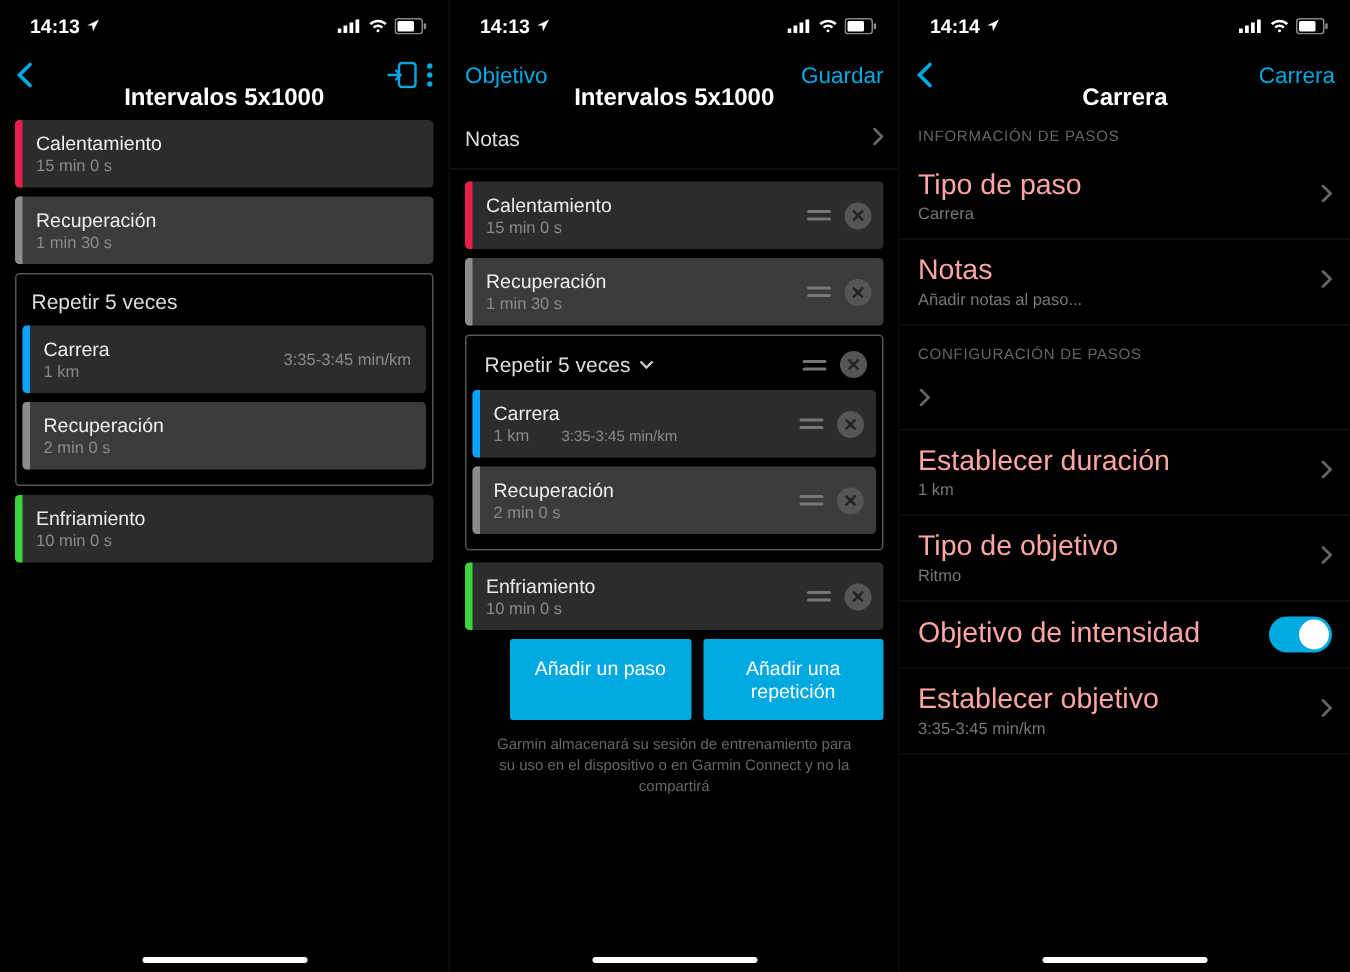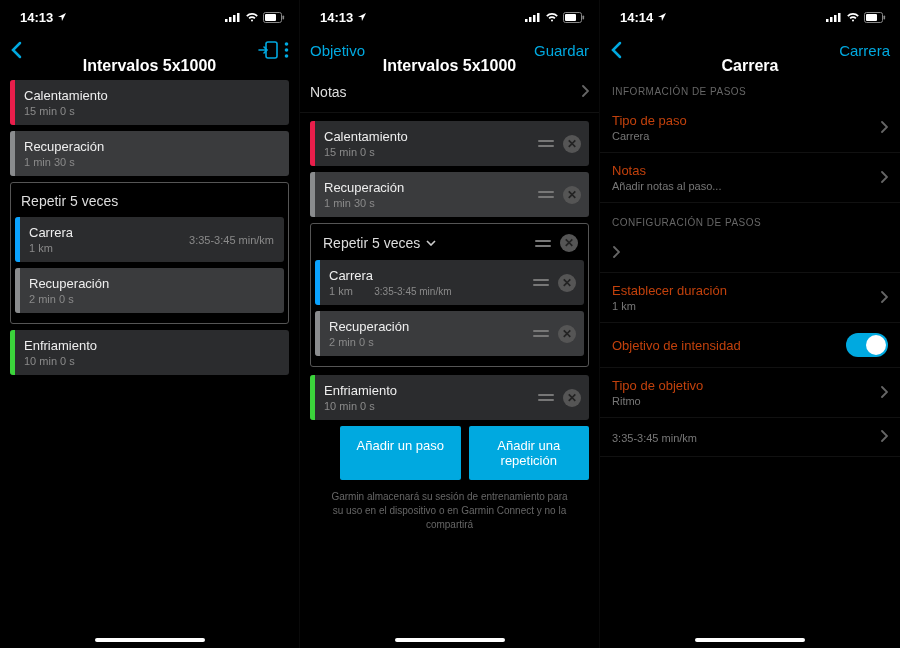--- a/index.html
+++ b/index.html
@@ -53,21 +53,21 @@
   .ed-repeat-head .lbl { font-size:14px; color:#ddd; flex:1; display:flex; align-items:center; gap:6px; }
 
   .btn-row { display:flex; gap:8px; margin-top:6px;padding-left:30px; }
   .btn { flex:1; background:#00a9e0; color:#fff; font-size:13px; padding:12px 4px; text-align:center; border-radius:2px; }
   .fineprint { font-size:10px; color:#666; text-align:center; padding:10px 16px; line-height:1.4; }
 
   
   .section-hdr { font-size:10px; letter-spacing:0.5px; color:#666; padding:14px 12px 6px 12px; text-transform:uppercase; }
   .srow { padding:10px 12px 10px 12px; display:flex; align-items:center; border-bottom:1px solid #111; }
   .srow .srow-txt { flex:1; }
-  .srow .srow-title { font-size:13px; color:#c2410c; }
+  .srow .srow-title { font-size:19px; color:#fca5a5; }
   .srow .srow-sub { font-size:11px; color:#777; margin-top:2px; }
   .toggle { width:42px; height:24px; background:#00a9e0; border-radius:12px; position:relative; }
   .toggle::after { content:""; position:absolute; right:2px; top:2px; width:20px; height:20px; background:#fff; border-radius:50%; }
 
   
   .home-ind { position:absolute; bottom:6px; left:50%; transform:translateX(-50%); width:110px; height:4px; background:#fff; border-radius:2px; }
 
   .chev-r { color:#666; }
 </style>
 </head>
@@ -373,35 +373,36 @@
         <div class="srow-txt">
           <div class="srow-title">Establecer duración</div>
           <div class="srow-sub">1 km</div>
         </div>
         <span class="chev-r"><svg width="8" height="12" viewBox="0 0 8 12">
               <path d="M2 1 L7 6 L2 11" stroke="#666" stroke-width="1.8" fill="none" stroke-linecap="round"></path>
             </svg></span>
       </div>
       <div class="srow">
         <div class="srow-txt">
-          <div class="srow-title">Objetivo de intensidad</div>
-        </div>
-        <div class="toggle"></div>
-      </div>
-      <div class="srow">
-        <div class="srow-txt">
           <div class="srow-title">Tipo de objetivo</div>
           <div class="srow-sub">Ritmo</div>
         </div>
         <span class="chev-r"><svg width="8" height="12" viewBox="0 0 8 12">
               <path d="M2 1 L7 6 L2 11" stroke="#666" stroke-width="1.8" fill="none" stroke-linecap="round"></path>
             </svg></span>
       </div>
       <div class="srow">
         <div class="srow-txt">
+          <div class="srow-title">Objetivo de intensidad</div>
+        </div>
+        <div class="toggle"></div>
+      </div>
+      <div class="srow">
+        <div class="srow-txt">
+          <div class="srow-title">Establecer objetivo</div>
           <div class="srow-sub">3:35-3:45 min/km</div>
         </div>
         <span class="chev-r"><svg width="8" height="12" viewBox="0 0 8 12">
               <path d="M2 1 L7 6 L2 11" stroke="#666" stroke-width="1.8" fill="none" stroke-linecap="round"></path>
             </svg></span>
       </div>
     </div>
     <div class="home-ind"></div>
   </div>
 

